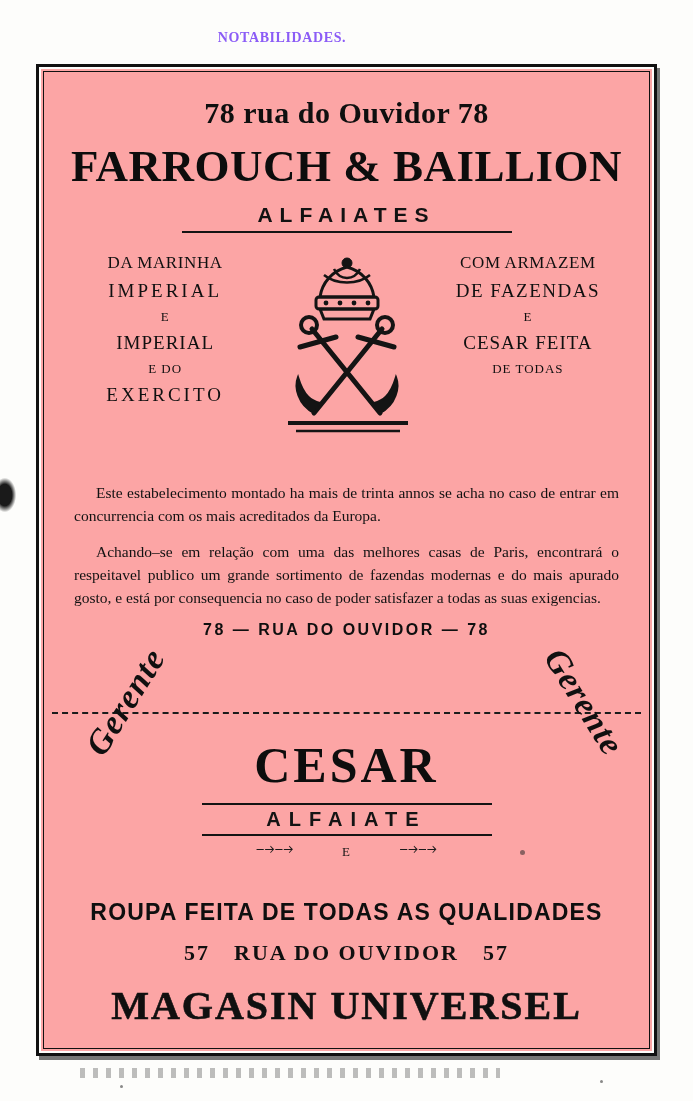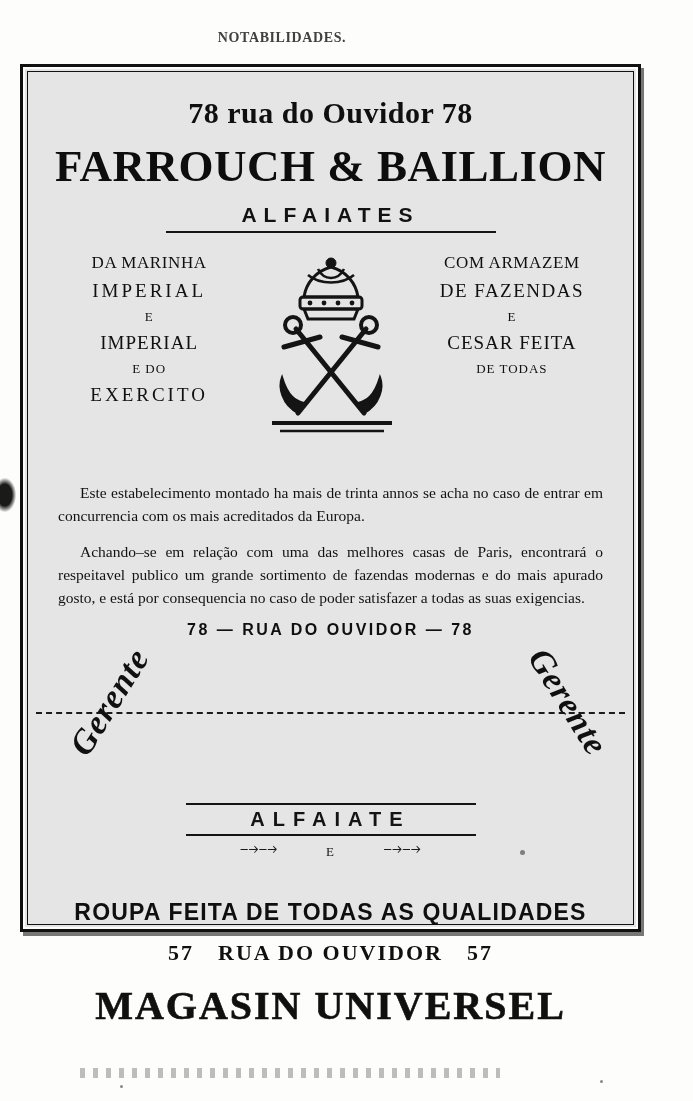--- a/index.html
+++ b/index.html
@@ -27,42 +27,42 @@
   .running-head {
     position: absolute;
     top: 30px;
     left: 0;
     width: 564px;
     text-align: center;
     font-family: "Liberation Serif", serif;
     font-weight: bold;
     font-size: 14px;
     letter-spacing: 0.6px;
-    color: #404040;
+    color: #8b5cf6;
   }
   .folio {
     position: absolute;
     top: 47px;
     left: 50px;
     font-size: 13px;
     font-weight: bold;
     color: #222;
     margin-top: 32px;
   }
 
   
   .ad-frame {
     position: absolute;
-    left: 20px;
+    left: 36px;
     top: 64px;
     width: 621px;
-    height: 868px;
+    height: 992px;
     border: 3px solid #111;
     box-shadow: 0 0 0 2px #fdfdfb inset, 3px 4px 0 0 rgba(10,10,10,0.55);
-    background: #e5e5e5;
+    background: #fca5a5;
     box-sizing: border-box;
   }
   .ad-inner {
     position: absolute;
     left: 4px;
     top: 4px;
     right: 4px;
     bottom: 4px;
     border: 1px solid #111;
     box-sizing: border-box;
@@ -402,20 +402,21 @@
       </div>
 
       <div class="divider"></div>
 
       <div class="ad-bottom">
 
         <div class="cesar-row">
           <div class="gerente left">Gerente</div>
           <div class="gerente right">Gerente</div>
 
+          <div class="cesar-name">CESAR</div>
           <div class="cesar-trade">ALFAIATE</div>
 
           <div class="flourish left">⤍⤍</div>
           <div class="cesar-e">E</div>
           <div class="flourish right">⤍⤍</div>
         </div>
 
         <div class="roupa-line">ROUPA FEITA DE TODAS AS QUALIDADES</div>
 
         <div class="cesar-street">

